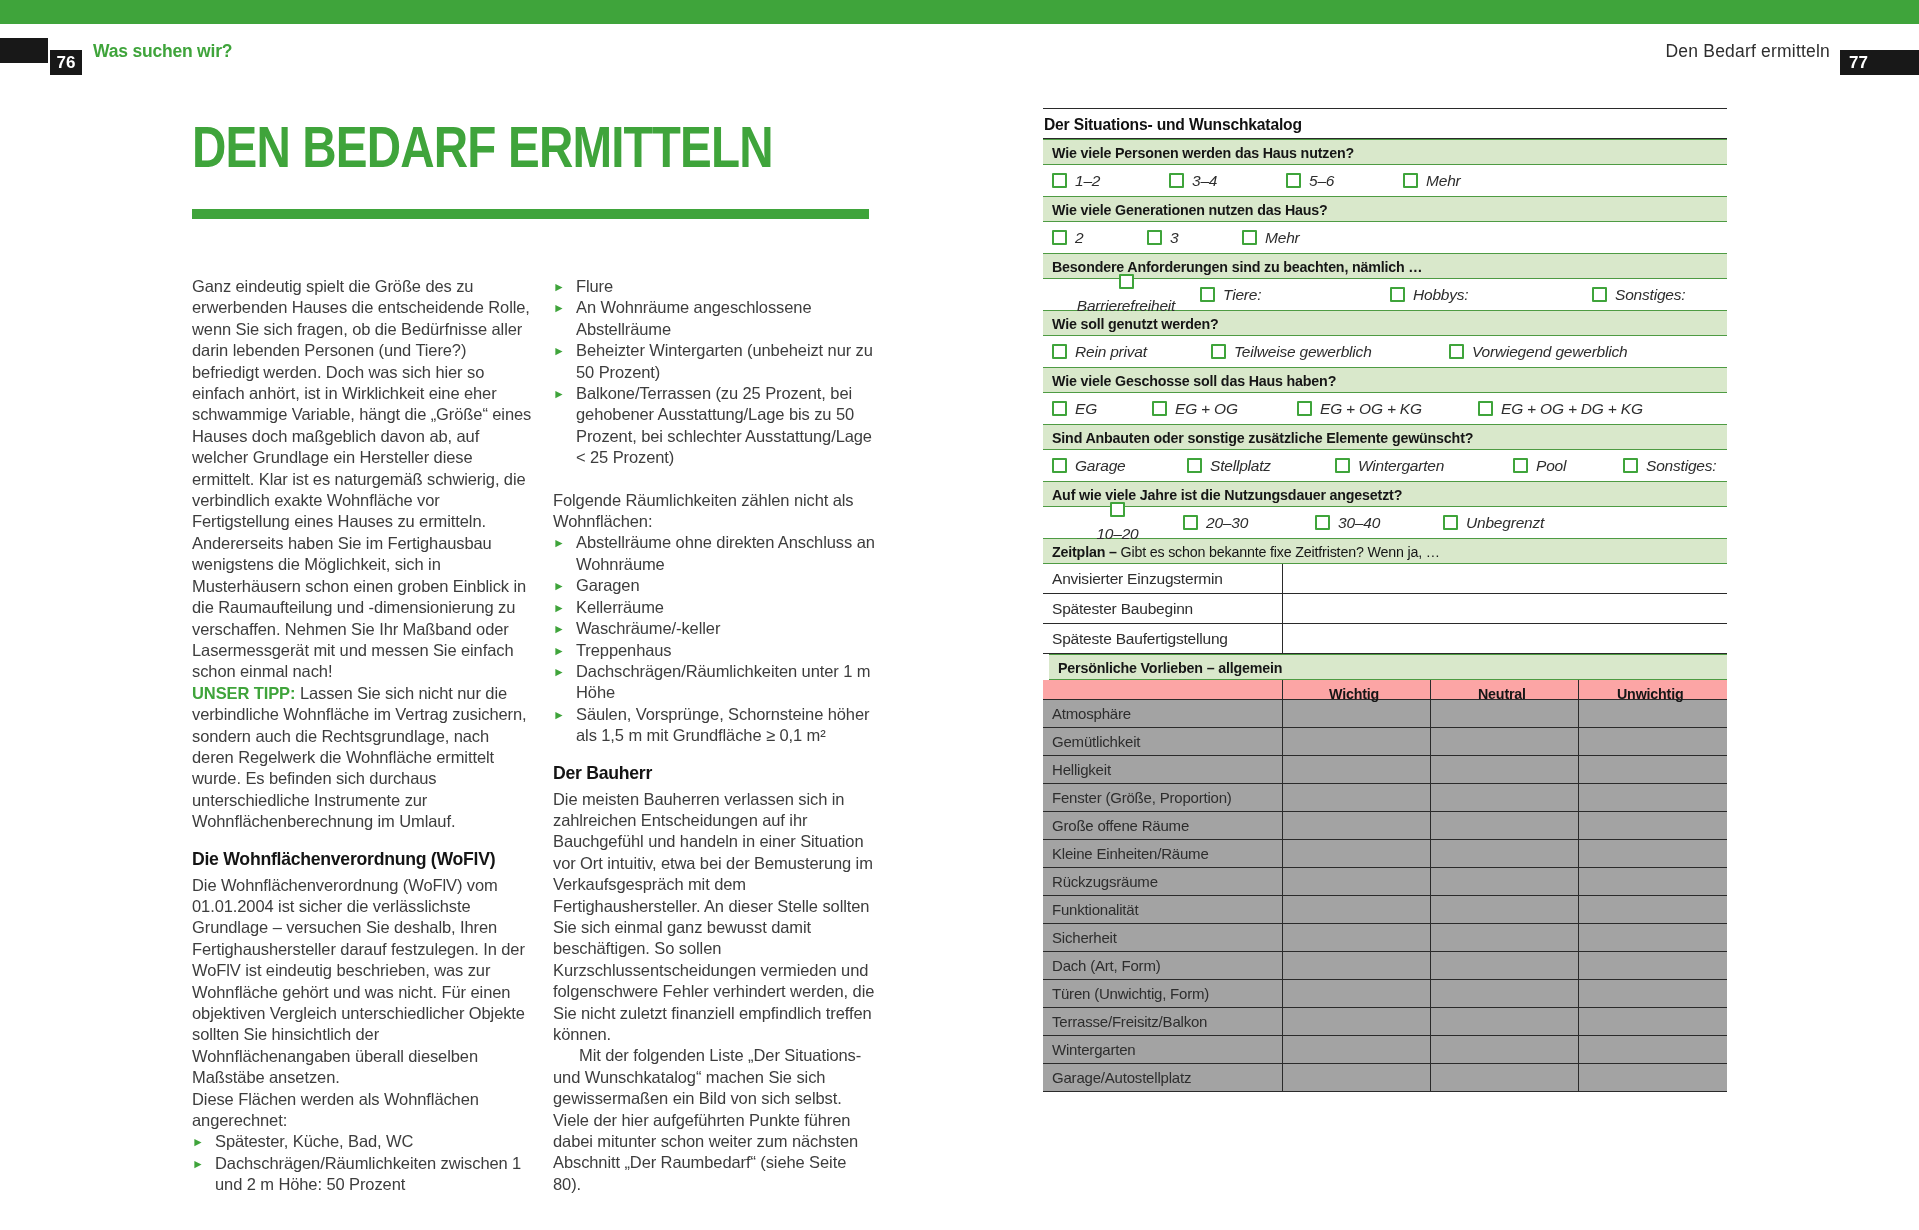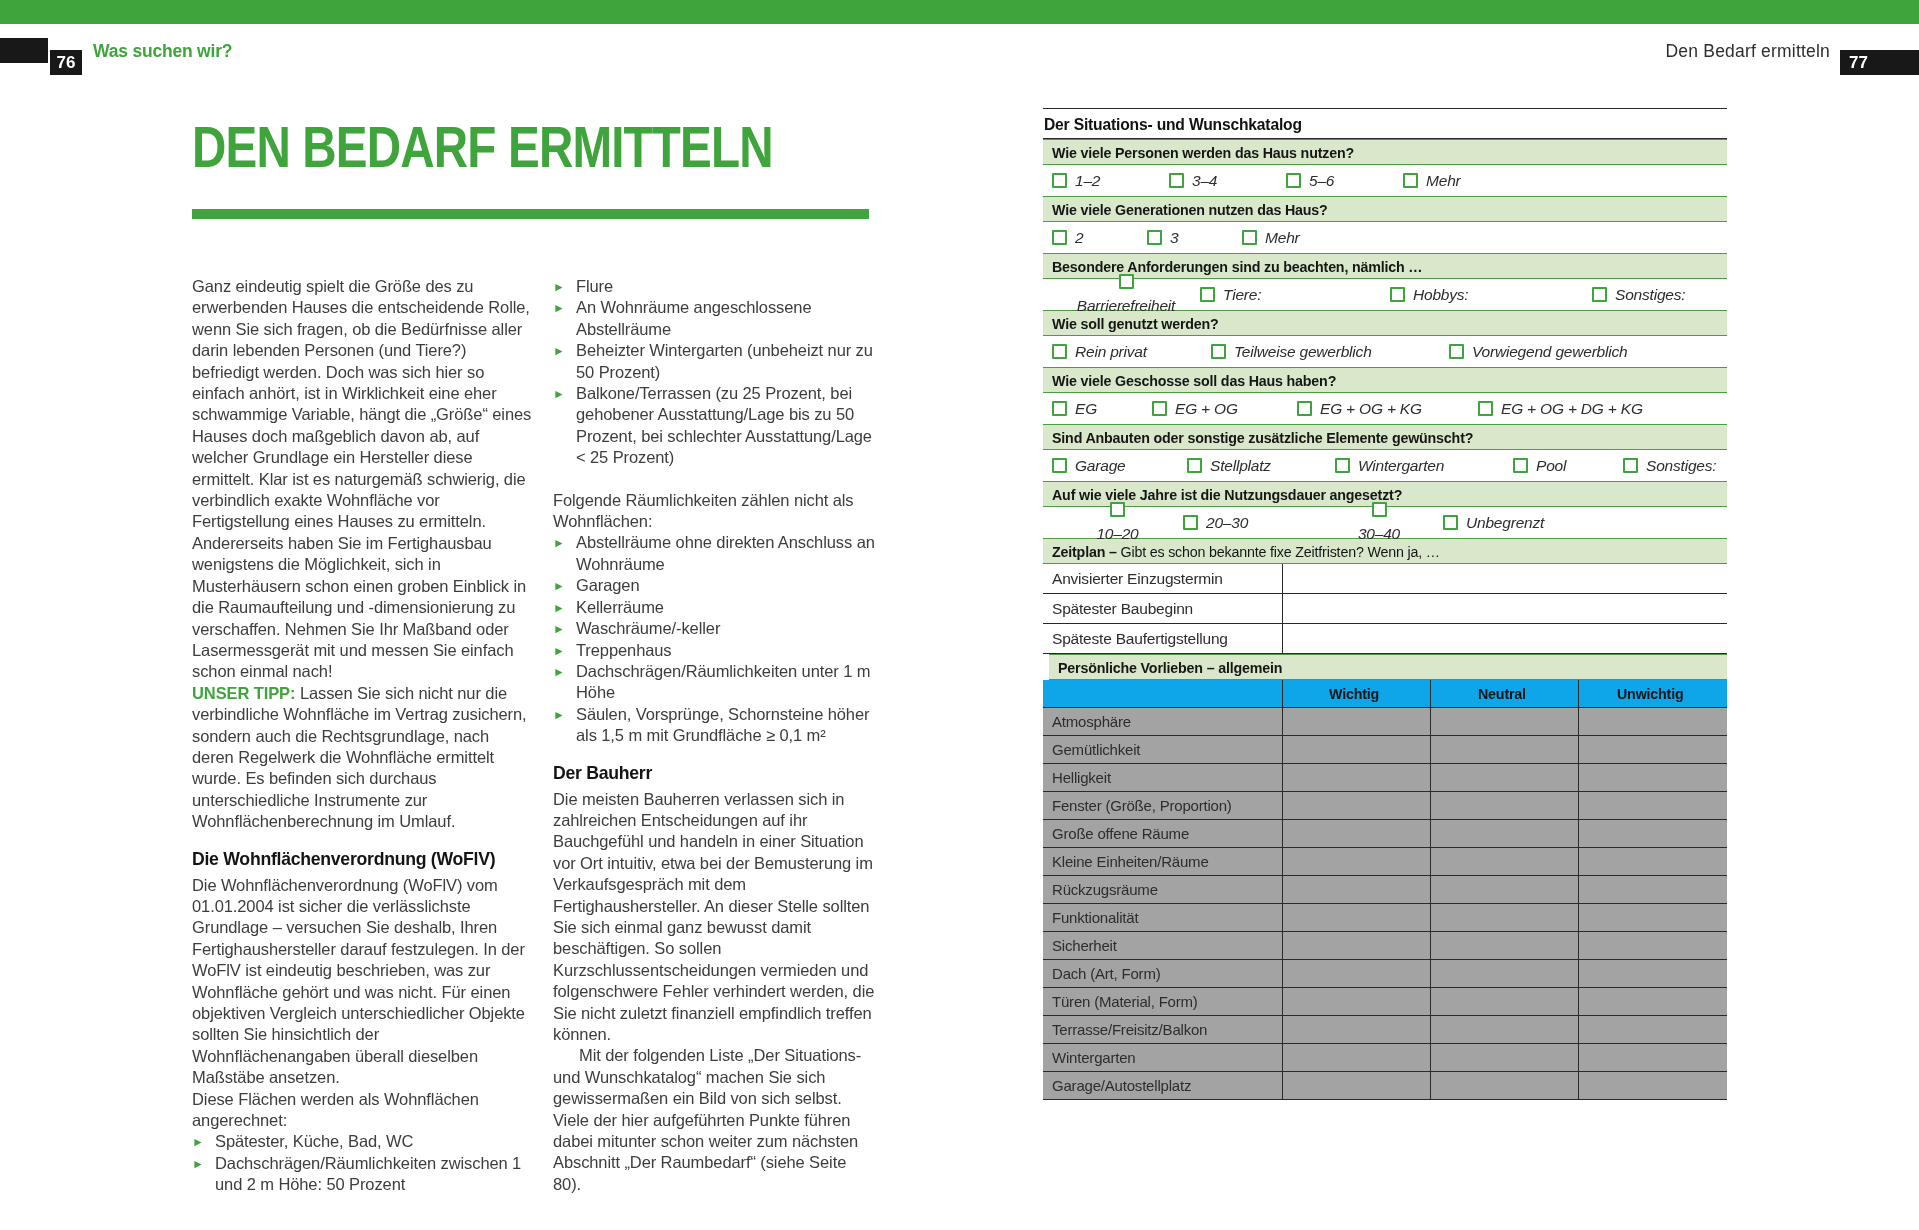--- a/index.html
+++ b/index.html
@@ -51,21 +51,21 @@
   .qbar .reg{font-weight:normal;}
   .qbar-indent{margin-left:6px;}
   .optrow{height:31px;display:flex;align-items:center;padding-left:9px;box-sizing:border-box;background:#fff;}
   .opt{display:flex;align-items:center;gap:8px;flex:0 0 auto;box-sizing:border-box;}
   .cb{width:11px;height:11px;border:2px solid #3FA43B;background:#ffffff;flex:0 0 auto;border-radius:1px;}
   .opt-label{font-size:15.5px;color:#2d2d2d;letter-spacing:-0.2px;white-space:nowrap;font-style:italic;}
   .frow{display:flex;height:30px;border-bottom:1px solid #2a2a2a;background:#fff;box-sizing:border-box;}
   .f-label{width:240px;border-right:1px solid #2a2a2a;box-sizing:border-box;
            padding-left:9px;line-height:29px;font-size:15.5px;color:#2d2d2d;letter-spacing:-0.2px;}
   .f-value{flex:1;}
-  .mhead{display:flex;height:28px;background:#0ea5e9;border-bottom:1px solid #2a2a2a;box-sizing:border-box;}
+  .mhead{display:flex;height:20px;background:#fca5a5;border-bottom:1px solid #2a2a2a;box-sizing:border-box;}
   .mh-label{width:240px;border-right:1px solid #2a2a2a;box-sizing:border-box;}
   .mh-col{width:148px;box-sizing:border-box;text-align:center;line-height:27px;
           font-weight:bold;font-size:15.5px;color:#161616;}
   .mh-col.vline{border-right:1px solid #2a2a2a;}
   .mrow{display:flex;height:28px;border-bottom:1px solid #2a2a2a;background:#a3a3a3;box-sizing:border-box;}
   .m-label{width:240px;border-right:1px solid #2a2a2a;box-sizing:border-box;padding-left:9px;
            line-height:27px;font-size:15px;color:#2d2d2d;letter-spacing:-0.2px;white-space:nowrap;}
   .m-cell{width:148px;box-sizing:border-box;}
   .m-cell.vline{border-right:1px solid #2a2a2a;}
 </style>
@@ -240,21 +240,21 @@
         <div class="qbar"><span class="cond">Auf wie viele Jahre ist die Nutzungsdauer angesetzt?</span></div>
         <div class="optrow">
           <span class="opt" style="width: 131px; flex-direction: column;">
             <span class="cb"></span>
             <span class="opt-label">10–20</span>
           </span>
           <span class="opt" style="width: 132px;">
             <span class="cb"></span>
             <span class="opt-label">20–30</span>
           </span>
-          <span class="opt" style="width: 128px; flex-direction: column;">
+          <span class="opt" style="width: 128px;">
             <span class="cb"></span>
             <span class="opt-label">30–40</span>
           </span>
           <span class="opt">
             <span class="cb"></span>
             <span class="opt-label">Unbegrenzt</span>
           </span>
         </div>
         <div class="qbar"><span class="cond"><b>Zeitplan –</b><span class="reg"> Gibt es schon bekannte fixe Zeitfristen? Wenn ja, …</span></span></div>
         <div class="frow">
@@ -330,21 +330,21 @@
           <span class="m-cell vline"></span>
           <span class="m-cell"></span>
         </div>
         <div class="mrow">
           <span class="m-label">Dach (Art, Form)</span>
           <span class="m-cell vline"></span>
           <span class="m-cell vline"></span>
           <span class="m-cell"></span>
         </div>
         <div class="mrow">
-          <span class="m-label">Türen (Material, Form)</span>
+          <span class="m-label">Türen (Unwichtig, Form)</span>
           <span class="m-cell vline"></span>
           <span class="m-cell vline"></span>
           <span class="m-cell"></span>
         </div>
         <div class="mrow">
           <span class="m-label">Terrasse/Freisitz/Balkon</span>
           <span class="m-cell vline"></span>
           <span class="m-cell vline"></span>
           <span class="m-cell"></span>
         </div>

